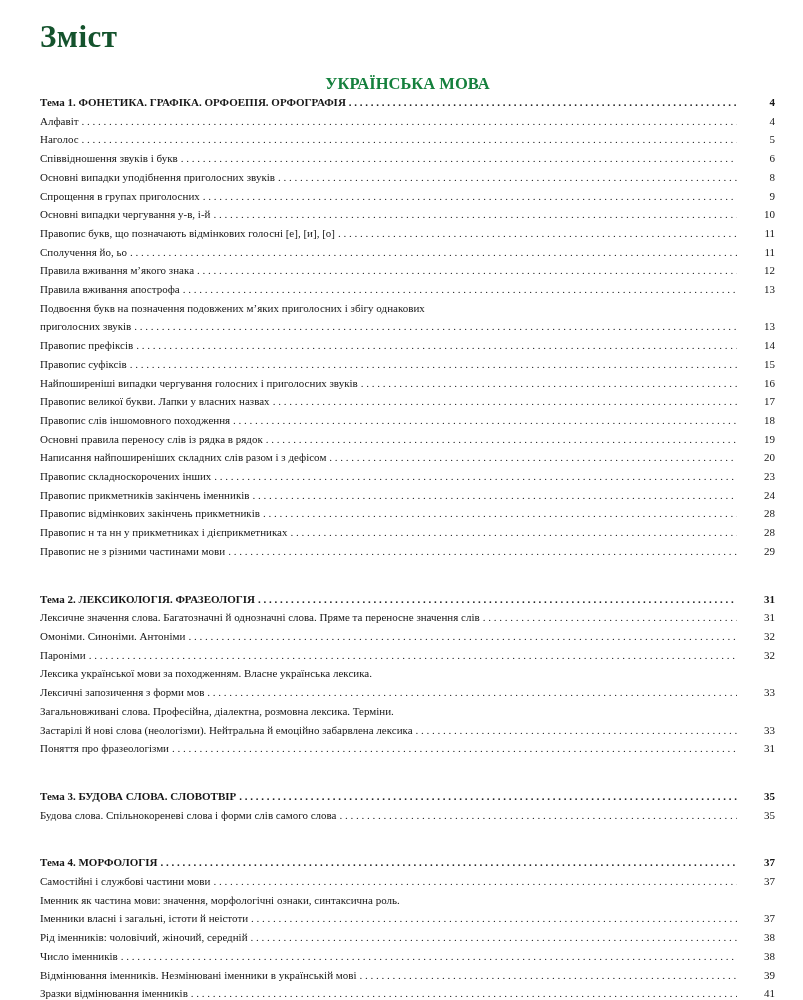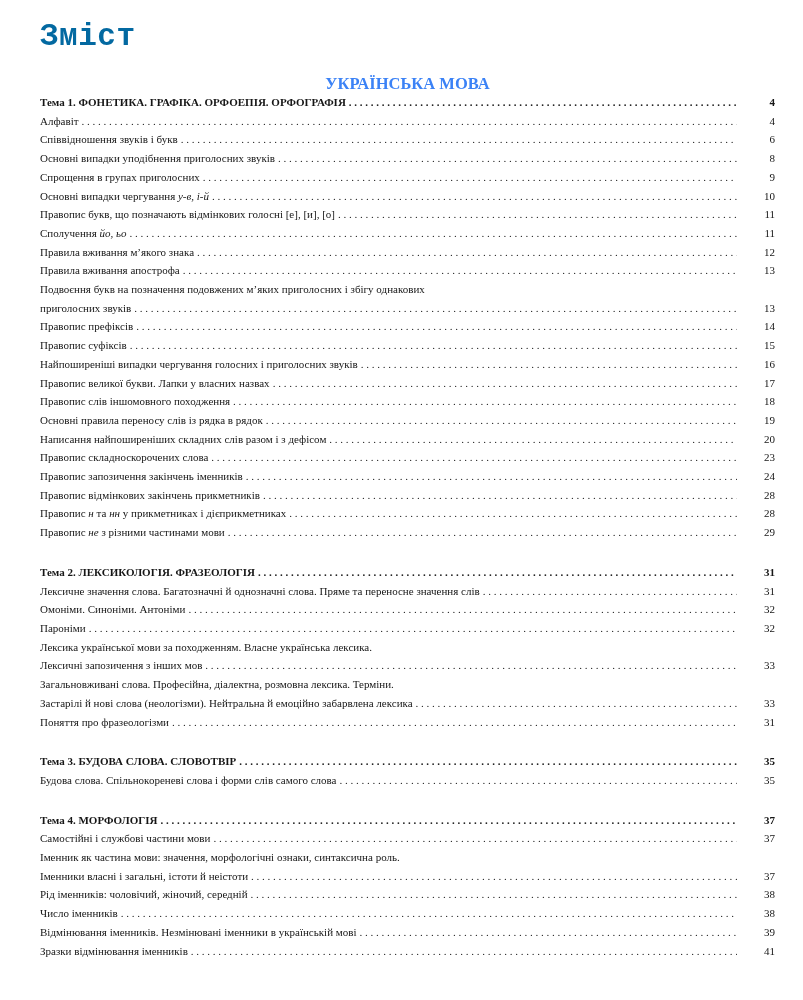--- a/index.html
+++ b/index.html
@@ -15,50 +15,50 @@
     overflow: hidden;
   }
   .page {
     box-sizing: border-box;
     width: 803px;
     height: 1000px;
     padding: 20px 28px 0 40px;
     background: #ffffff;
   }
   .doc-title {
-    font-family: Liberation Mono, monospace;
+    font-family: Liberation Serif, serif;
     font-weight: 700;
     font-size: 31px;
     line-height: 33px;
     letter-spacing: 0.5px;
-    color: #0369a1;
+    color: #14532d;
     margin: 0 0 21px 0;
   }
   .subject-heading {
     text-align: center;
     font-weight: 700;
     font-size: 16.5px;
     line-height: 19px;
     margin: 0;
-    color: #3b82f6;
+    color: #15803d;
   }
   .toc {
     font-size: 11px;
   }
-  .toc-section { margin-top: 21px; }
+  .toc-section { margin-top: 29px; }
   .toc-section:first-child { margin-top: 0; }
   .toc-row {
     display: flex;
     align-items: baseline;
     line-height: 18.7px;
     min-height: 18.7px;
   }
   .toc-row.bold { font-weight: 700; }
   .toc-title { white-space: nowrap; }
-  .it { font-style: italic; }
+  .it { }
   .leader {
     flex: 1 1 auto;
     min-width: 6px;
     overflow: hidden;
     white-space: nowrap;
     margin: 0 4px 0 3px;
     color: #222;
   }
   .leader::after {
     content: ". . . . . . . . . . . . . . . . . . . . . . . . . . . . . . . . . . . . . . . . . . . . . . . . . . . . . . . . . . . . . . . . . . . . . . . . . . . . . . . . . . . . . . . . . . . . . . . . . . . . . . . . . . . . . . . . . . . . . . . . . . . . . . . . . . . . .";
@@ -82,20 +82,25 @@
           <span class="toc-title"><span>Тема 1. ФОНЕТИКА. ГРАФІКА. ОРФОЕПІЯ. ОРФОГРАФІЯ</span></span>
           <span class="leader"></span>
           <span class="pagenum">4</span>
         </div>
         <div class="toc-row">
           <span class="toc-title"><span>Алфавіт</span></span>
           <span class="leader"></span>
           <span class="pagenum">4</span>
         </div>
         <div class="toc-row">
+          <span class="toc-title"><span>Наголос</span></span>
+          <span class="leader"></span>
+          <span class="pagenum">5</span>
+        </div>
+        <div class="toc-row">
           <span class="toc-title"><span>Співвідношення звуків і букв</span></span>
           <span class="leader"></span>
           <span class="pagenum">6</span>
         </div>
         <div class="toc-row">
           <span class="toc-title"><span>Основні випадки уподібнення приголосних звуків</span></span>
           <span class="leader"></span>
           <span class="pagenum">8</span>
         </div>
         <div class="toc-row">
@@ -165,26 +170,26 @@
           <span class="toc-title"><span>Основні правила переносу слів із рядка в рядок</span></span>
           <span class="leader"></span>
           <span class="pagenum">19</span>
         </div>
         <div class="toc-row">
           <span class="toc-title"><span>Написання найпоширеніших складних слів разом і з дефісом</span></span>
           <span class="leader"></span>
           <span class="pagenum">20</span>
         </div>
         <div class="toc-row">
-          <span class="toc-title"><span>Правопис складноскорочених слова</span></span>
+          <span class="toc-title"><span>Правопис складноскорочених інших</span></span>
           <span class="leader"></span>
           <span class="pagenum">23</span>
         </div>
         <div class="toc-row">
-          <span class="toc-title"><span>Правопис запозичення закінчень іменників</span></span>
+          <span class="toc-title"><span>Правопис прикметників закінчень іменників</span></span>
           <span class="leader"></span>
           <span class="pagenum">24</span>
         </div>
         <div class="toc-row">
           <span class="toc-title"><span>Правопис відмінкових закінчень прикметників</span></span>
           <span class="leader"></span>
           <span class="pagenum">28</span>
         </div>
         <div class="toc-row">
           <span class="toc-title"><span>Правопис </span><span class="it">н</span><span> та </span><span class="it">нн</span><span> у прикметниках і дієприкметниках </span></span>
@@ -215,21 +220,21 @@
         </div>
         <div class="toc-row">
           <span class="toc-title"><span>Пароніми</span></span>
           <span class="leader"></span>
           <span class="pagenum">32</span>
         </div>
         <div class="toc-row">
           <span class="toc-title"><span>Лексика української мови за походженням. Власне українська лексика.</span></span>
         </div>
         <div class="toc-row">
-          <span class="toc-title"><span>Лексичні запозичення з інших мов</span></span>
+          <span class="toc-title"><span>Лексичні запозичення з форми мов</span></span>
           <span class="leader"></span>
           <span class="pagenum">33</span>
         </div>
         <div class="toc-row">
           <span class="toc-title"><span>Загальновживані слова. Професійна, діалектна, розмовна лексика. Терміни.</span></span>
         </div>
         <div class="toc-row">
           <span class="toc-title"><span>Застарілі й нові слова (неологізми). Нейтральна й емоційно забарвлена лексика</span></span>
           <span class="leader"></span>
           <span class="pagenum">33</span>

